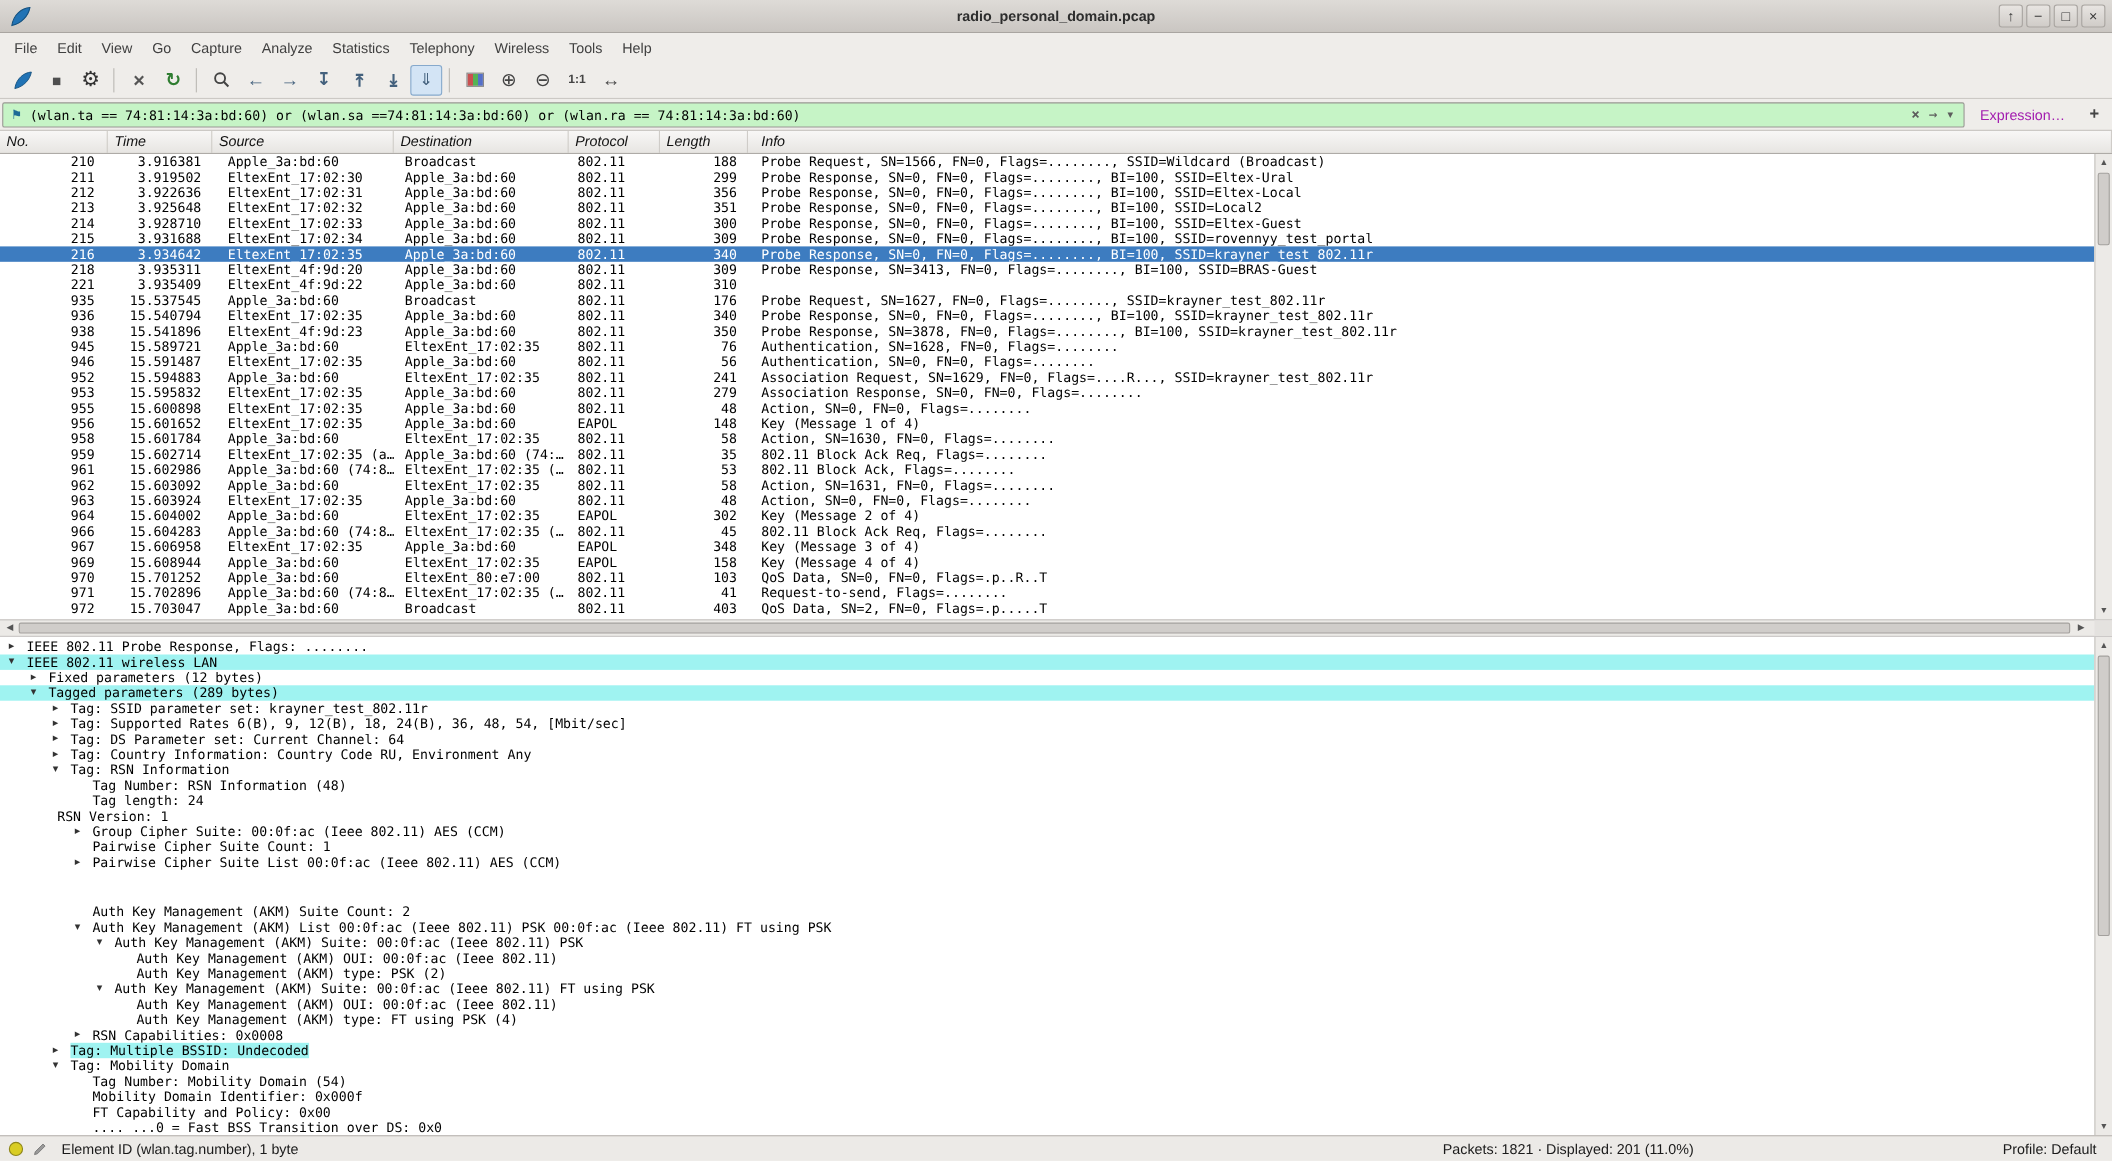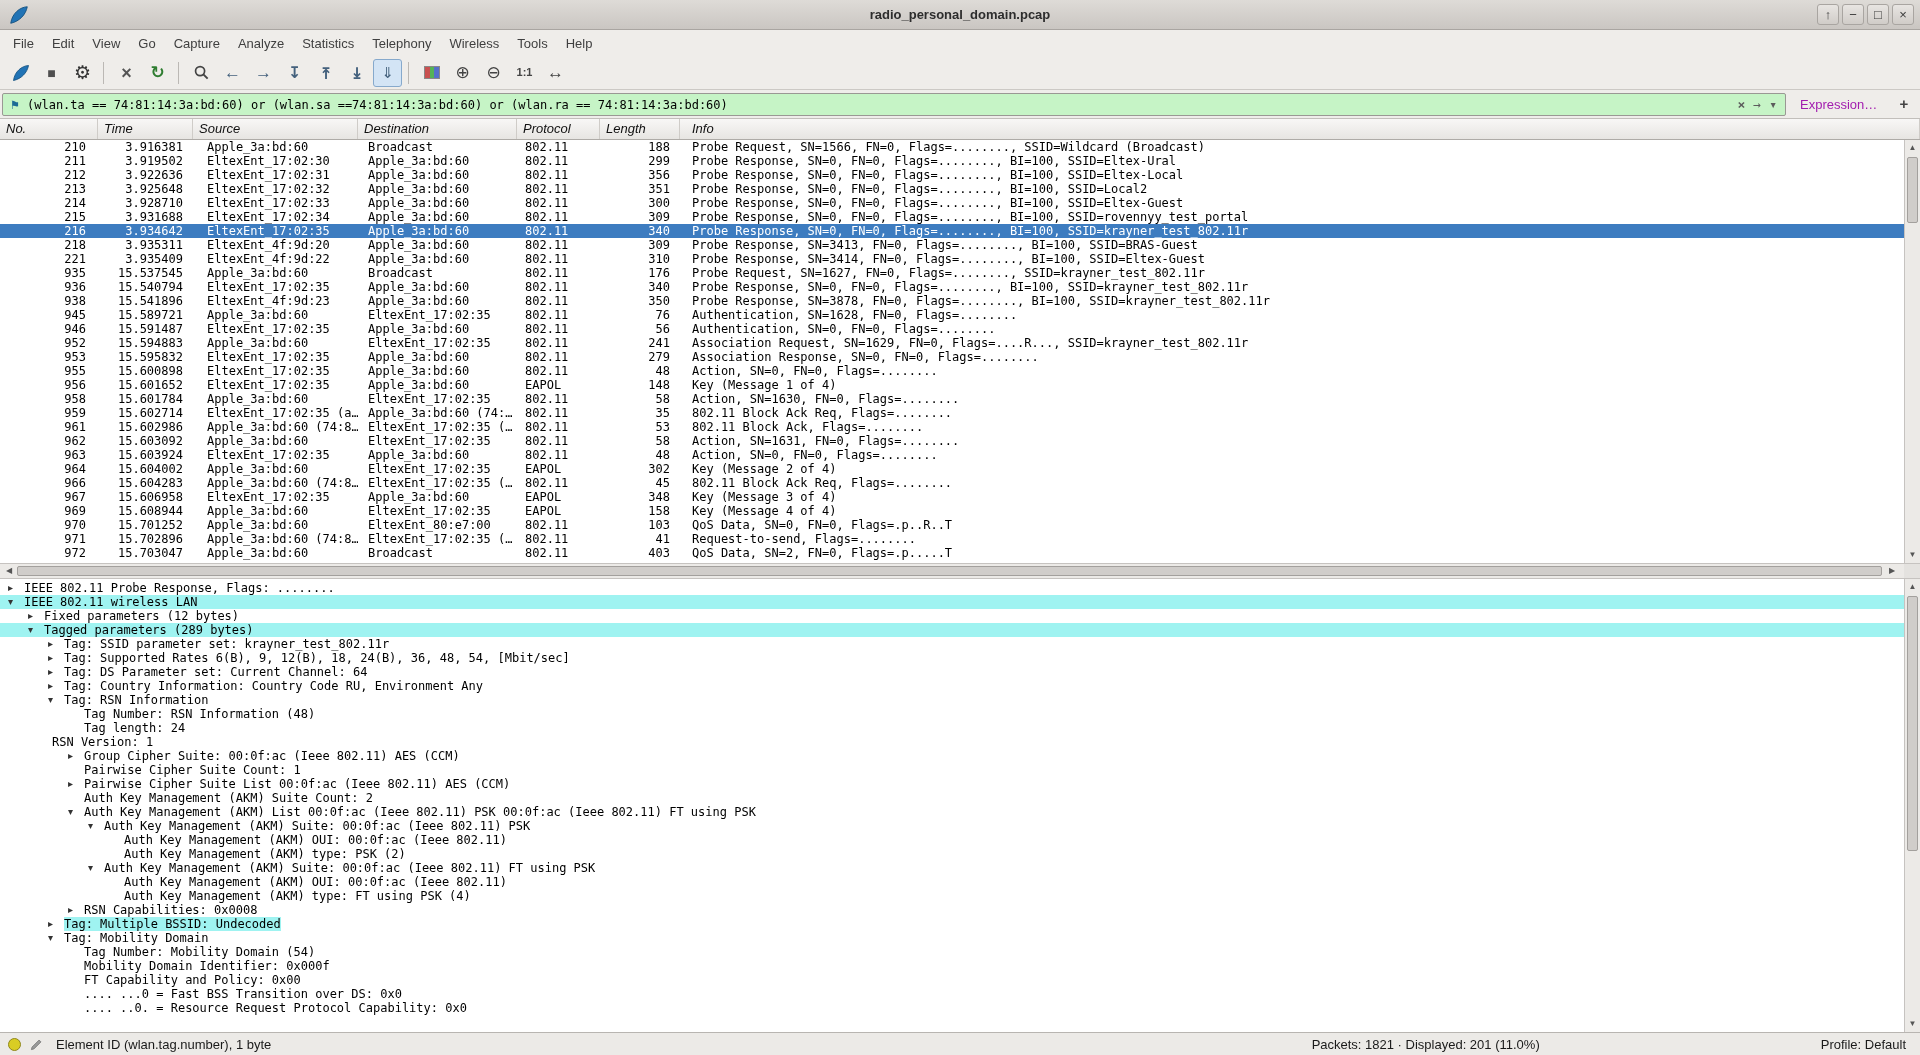--- a/index.html
+++ b/index.html
@@ -289,21 +289,20 @@
       <span class="cell c5">309</span>
       <span class="cell c6">Probe Response, SN=3413, FN=0, Flags=........, BI=100, SSID=BRAS-Guest</span>
     </div>
     <div class="prow pgrid">
       <span class="cell c0">221</span>
       <span class="cell c1">3.935409</span>
       <span class="cell c2">EltexEnt_4f:9d:22</span>
       <span class="cell c3">Apple_3a:bd:60</span>
       <span class="cell c4">802.11</span>
       <span class="cell c5">310</span>
-      <span class="cell c6">Probe Response, SN=3414, FN=0, Flags=........, BI=100, SSID=Eltex-Guest</span>
     </div>
     <div class="prow pgrid">
       <span class="cell c0">935</span>
       <span class="cell c1">15.537545</span>
       <span class="cell c2">Apple_3a:bd:60</span>
       <span class="cell c3">Broadcast</span>
       <span class="cell c4">802.11</span>
       <span class="cell c5">176</span>
       <span class="cell c6">Probe Request, SN=1627, FN=0, Flags=........, SSID=krayner_test_802.11r</span>
     </div>
@@ -512,21 +511,21 @@
       <div class="drow" style="padding-left: 64px;"><span class="darrow" style="left: 48px;">▸</span><span class="dtext">Tag: Supported Rates 6(B), 9, 12(B), 18, 24(B), 36, 48, 54, [Mbit/sec]</span></div>
       <div class="drow" style="padding-left: 64px;"><span class="darrow" style="left: 48px;">▸</span><span class="dtext">Tag: DS Parameter set: Current Channel: 64</span></div>
       <div class="drow" style="padding-left: 64px;"><span class="darrow" style="left: 48px;">▸</span><span class="dtext">Tag: Country Information: Country Code RU, Environment Any</span></div>
       <div class="drow" style="padding-left: 64px;"><span class="darrow" style="left: 48px;">▾</span><span class="dtext">Tag: RSN Information</span></div>
       <div class="drow" style="padding-left: 84px;"><span class="dtext">Tag Number: RSN Information (48)</span></div>
       <div class="drow" style="padding-left: 84px;"><span class="dtext">Tag length: 24</span></div>
       <div class="drow" style="padding-left: 52px;"><span class="dtext">RSN Version: 1</span></div>
       <div class="drow" style="padding-left: 84px;"><span class="darrow" style="left: 68px;">▸</span><span class="dtext">Group Cipher Suite: 00:0f:ac (Ieee 802.11) AES (CCM)</span></div>
       <div class="drow" style="padding-left: 84px;"><span class="dtext">Pairwise Cipher Suite Count: 1</span></div>
       <div class="drow" style="padding-left: 84px;"><span class="darrow" style="left: 68px;">▸</span><span class="dtext">Pairwise Cipher Suite List 00:0f:ac (Ieee 802.11) AES (CCM)</span></div>
-      <div class="drow" style="padding-left: 84px;"><span class="dtext">Auth Key Management (AKM) Suite Count: 2</span></div>
+      <div class="drow" style="padding-left: 84px; margin-top: 31px;"><span class="dtext">Auth Key Management (AKM) Suite Count: 2</span></div>
       <div class="drow" style="padding-left: 84px;"><span class="darrow" style="left: 68px;">▾</span><span class="dtext">Auth Key Management (AKM) List 00:0f:ac (Ieee 802.11) PSK 00:0f:ac (Ieee 802.11) FT using PSK</span></div>
       <div class="drow" style="padding-left: 104px;"><span class="darrow" style="left: 88px;">▾</span><span class="dtext">Auth Key Management (AKM) Suite: 00:0f:ac (Ieee 802.11) PSK</span></div>
       <div class="drow" style="padding-left: 124px;"><span class="dtext">Auth Key Management (AKM) OUI: 00:0f:ac (Ieee 802.11)</span></div>
       <div class="drow" style="padding-left: 124px;"><span class="dtext">Auth Key Management (AKM) type: PSK (2)</span></div>
       <div class="drow" style="padding-left: 104px;"><span class="darrow" style="left: 88px;">▾</span><span class="dtext">Auth Key Management (AKM) Suite: 00:0f:ac (Ieee 802.11) FT using PSK</span></div>
       <div class="drow" style="padding-left: 124px;"><span class="dtext">Auth Key Management (AKM) OUI: 00:0f:ac (Ieee 802.11)</span></div>
       <div class="drow" style="padding-left: 124px;"><span class="dtext">Auth Key Management (AKM) type: FT using PSK (4)</span></div>
       <div class="drow" style="padding-left: 84px;"><span class="darrow" style="left: 68px;">▸</span><span class="dtext">RSN Capabilities: 0x0008</span></div>
       <div class="drow" style="padding-left: 64px;"><span class="darrow" style="left: 48px;">▸</span><span class="dtext dhl">Tag: Multiple BSSID: Undecoded</span></div>
       <div class="drow" style="padding-left: 64px;"><span class="darrow" style="left: 48px;">▾</span><span class="dtext">Tag: Mobility Domain</span></div>

